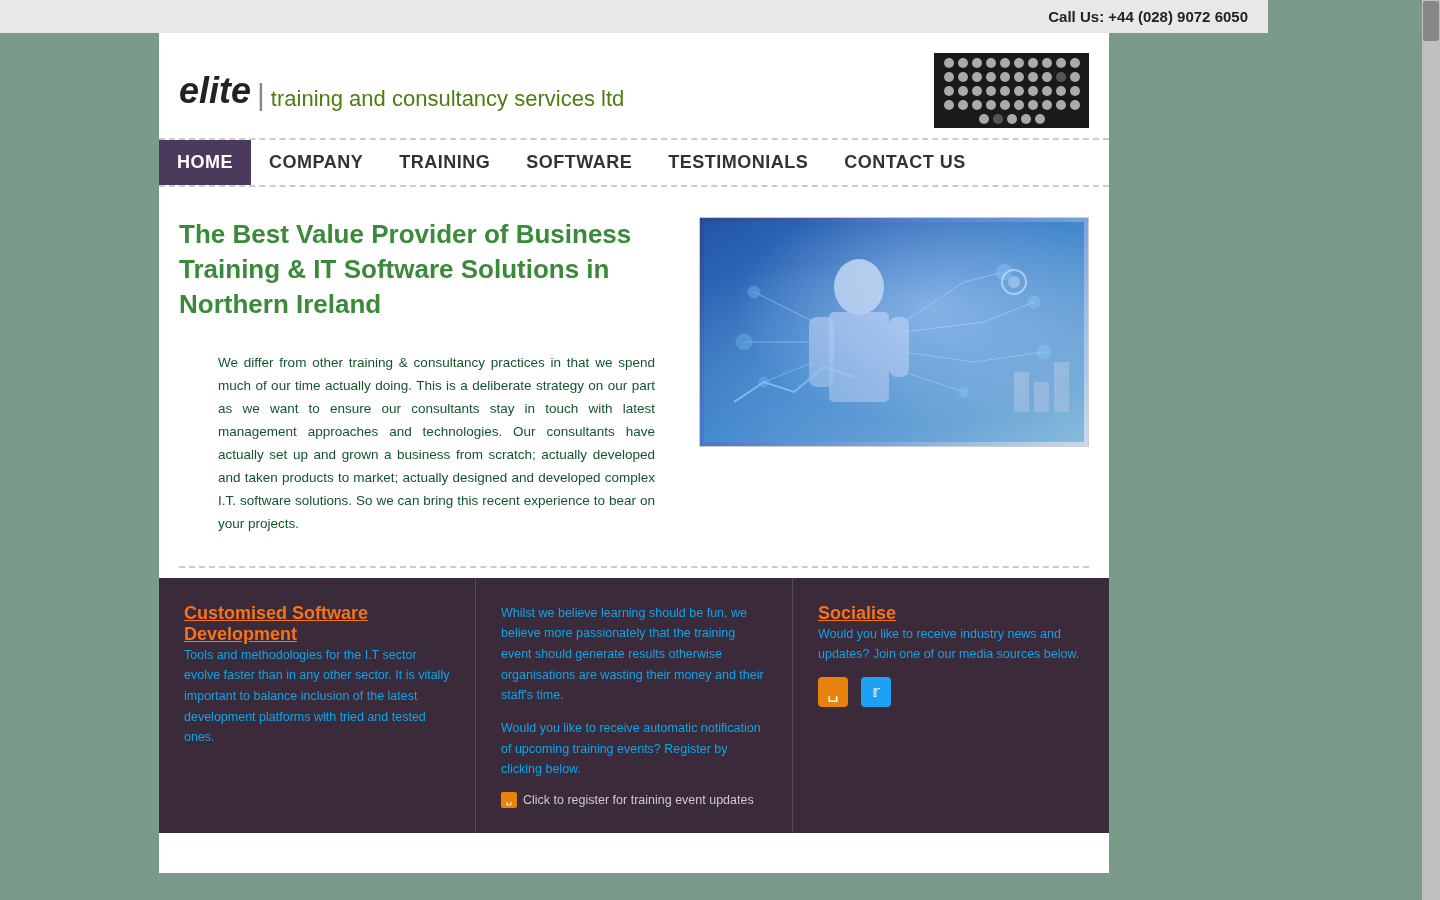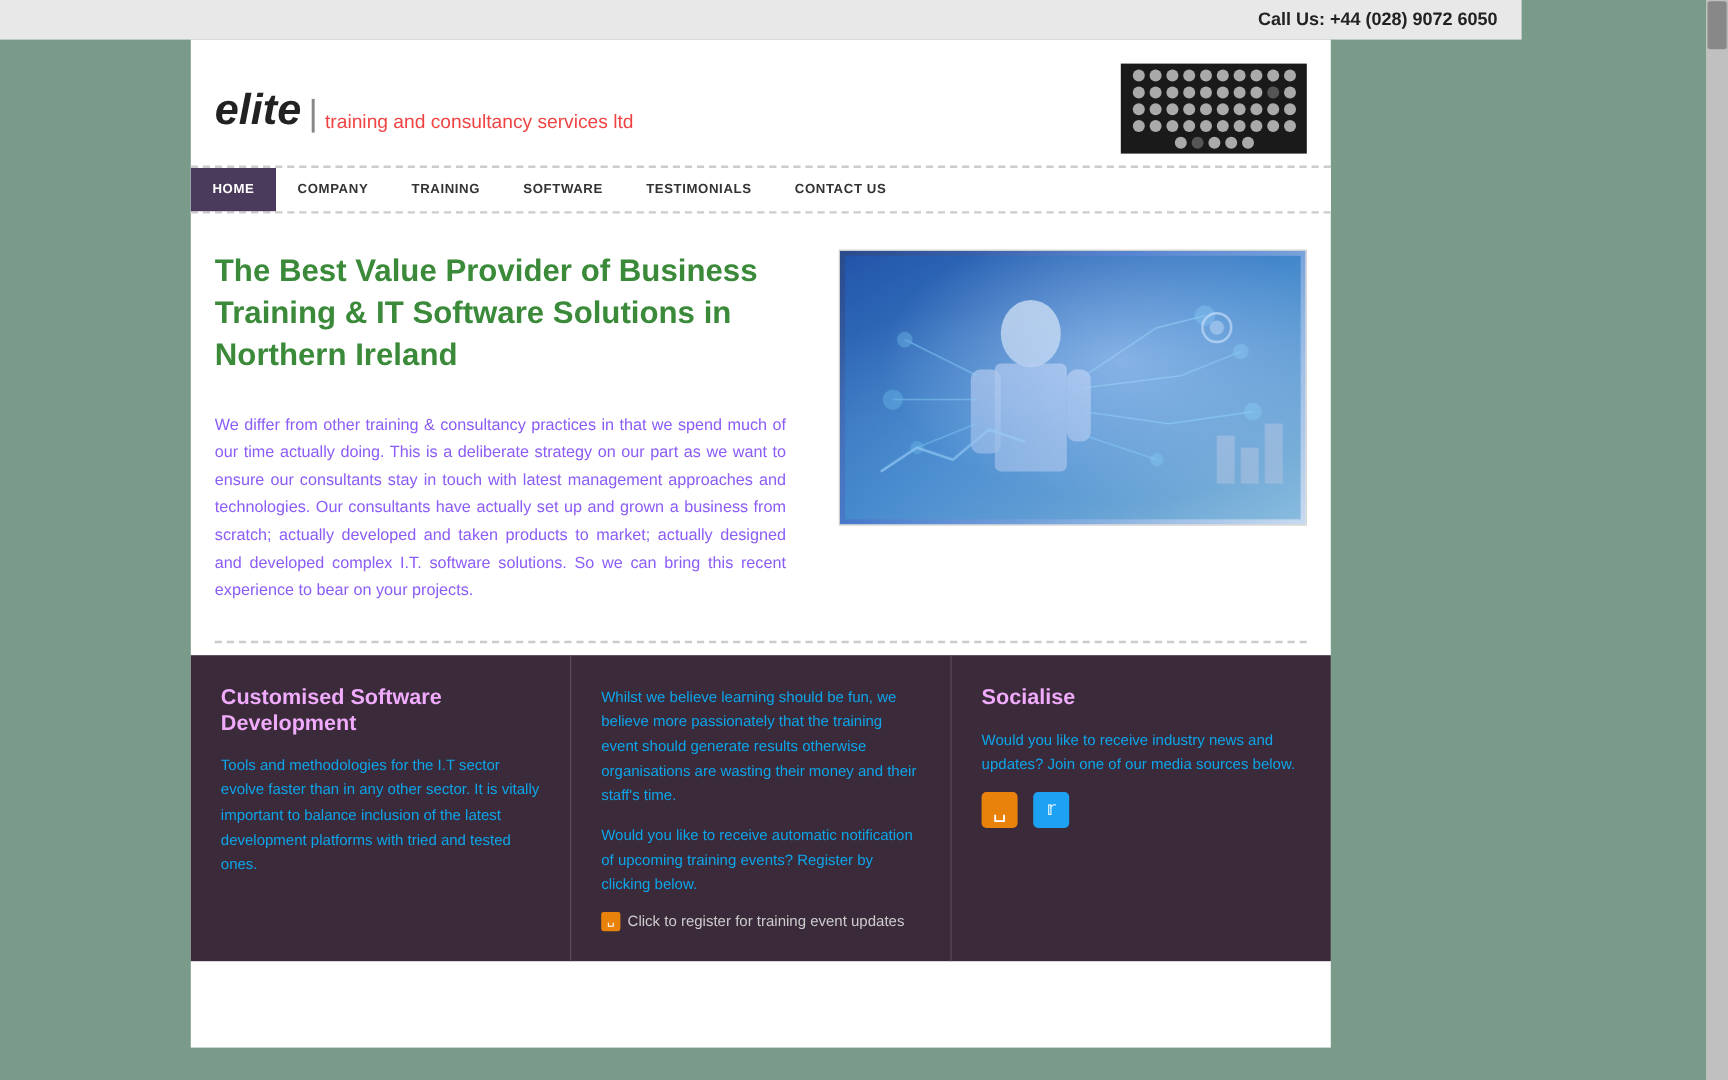--- a/index.html
+++ b/index.html
@@ -47,22 +47,22 @@
       font-weight: bold;
       color: #222;
       font-style: italic;
     }
     .logo-separator {
       color: #888;
       font-size: 30px;
       margin: 0 6px;
     }
     .logo-tagline {
-      font-size: 16px;
-      color: #ef4444;
+      font-size: 22px;
+      color: #4d7c0f;
       font-weight: normal;
     }
     .logo-dot-grid {
       width: 155px;
       height: 75px;
       background-color: #1a1a1a;
       display: flex;
       flex-wrap: wrap;
       align-content: center;
       justify-content: center;
@@ -80,21 +80,21 @@
     }
     
     .nav-bar {
       display: flex;
       background: #fff;
       border-bottom: 2px dashed #ccc;
       padding: 0 0 0 0;
     }
     .nav-item {
       padding: 12px 18px;
-      font-size: 11px;
+      font-size: 18px;
       font-weight: bold;
       color: #333;
       cursor: pointer;
       text-transform: uppercase;
       letter-spacing: 0.5px;
     }
     .nav-item.active {
       background: #4a3a5c;
       color: #fff;
     }
@@ -110,23 +110,24 @@
     }
     .hero-heading {
       font-size: 26px;
       color: #3a8a3a;
       font-weight: bold;
       line-height: 1.35;
       margin-bottom: 30px;
     }
     .hero-body {
       font-size: 13.5px;
-      color: #8b5cf6;
+      color: #14532d;
       line-height: 1.7;
       text-align: justify;
+      margin-left: 39px;
     }
     .hero-image-box {
       width: 390px;
       height: 230px;
       flex-shrink: 0;
       background: linear-gradient(135deg, #2a4a8a 0%, #4a7acc 40%, #87b0e0 70%, #c8daf0 100%);
       border: 1px solid #ccc;
       position: relative;
       overflow: hidden;
       display: flex;
@@ -160,22 +161,22 @@
       padding: 25px 25px;
       border-right: 1px solid #5a4a5a;
       color: #ddd;
     }
     .panel:last-child {
       border-right: none;
     }
     .panel-title {
       font-size: 18px;
       font-weight: bold;
-      color: #f0abfc;
-      margin-bottom: 15px;
+      color: #f97316;
+      text-decoration: underline;
     }
     .panel-body {
       font-size: 12.5px;
       line-height: 1.65;
       color: #0ea5e9;
       margin-bottom: 12px;
     }
     .rss-icon {
       display: inline-block;
       width: 30px;

